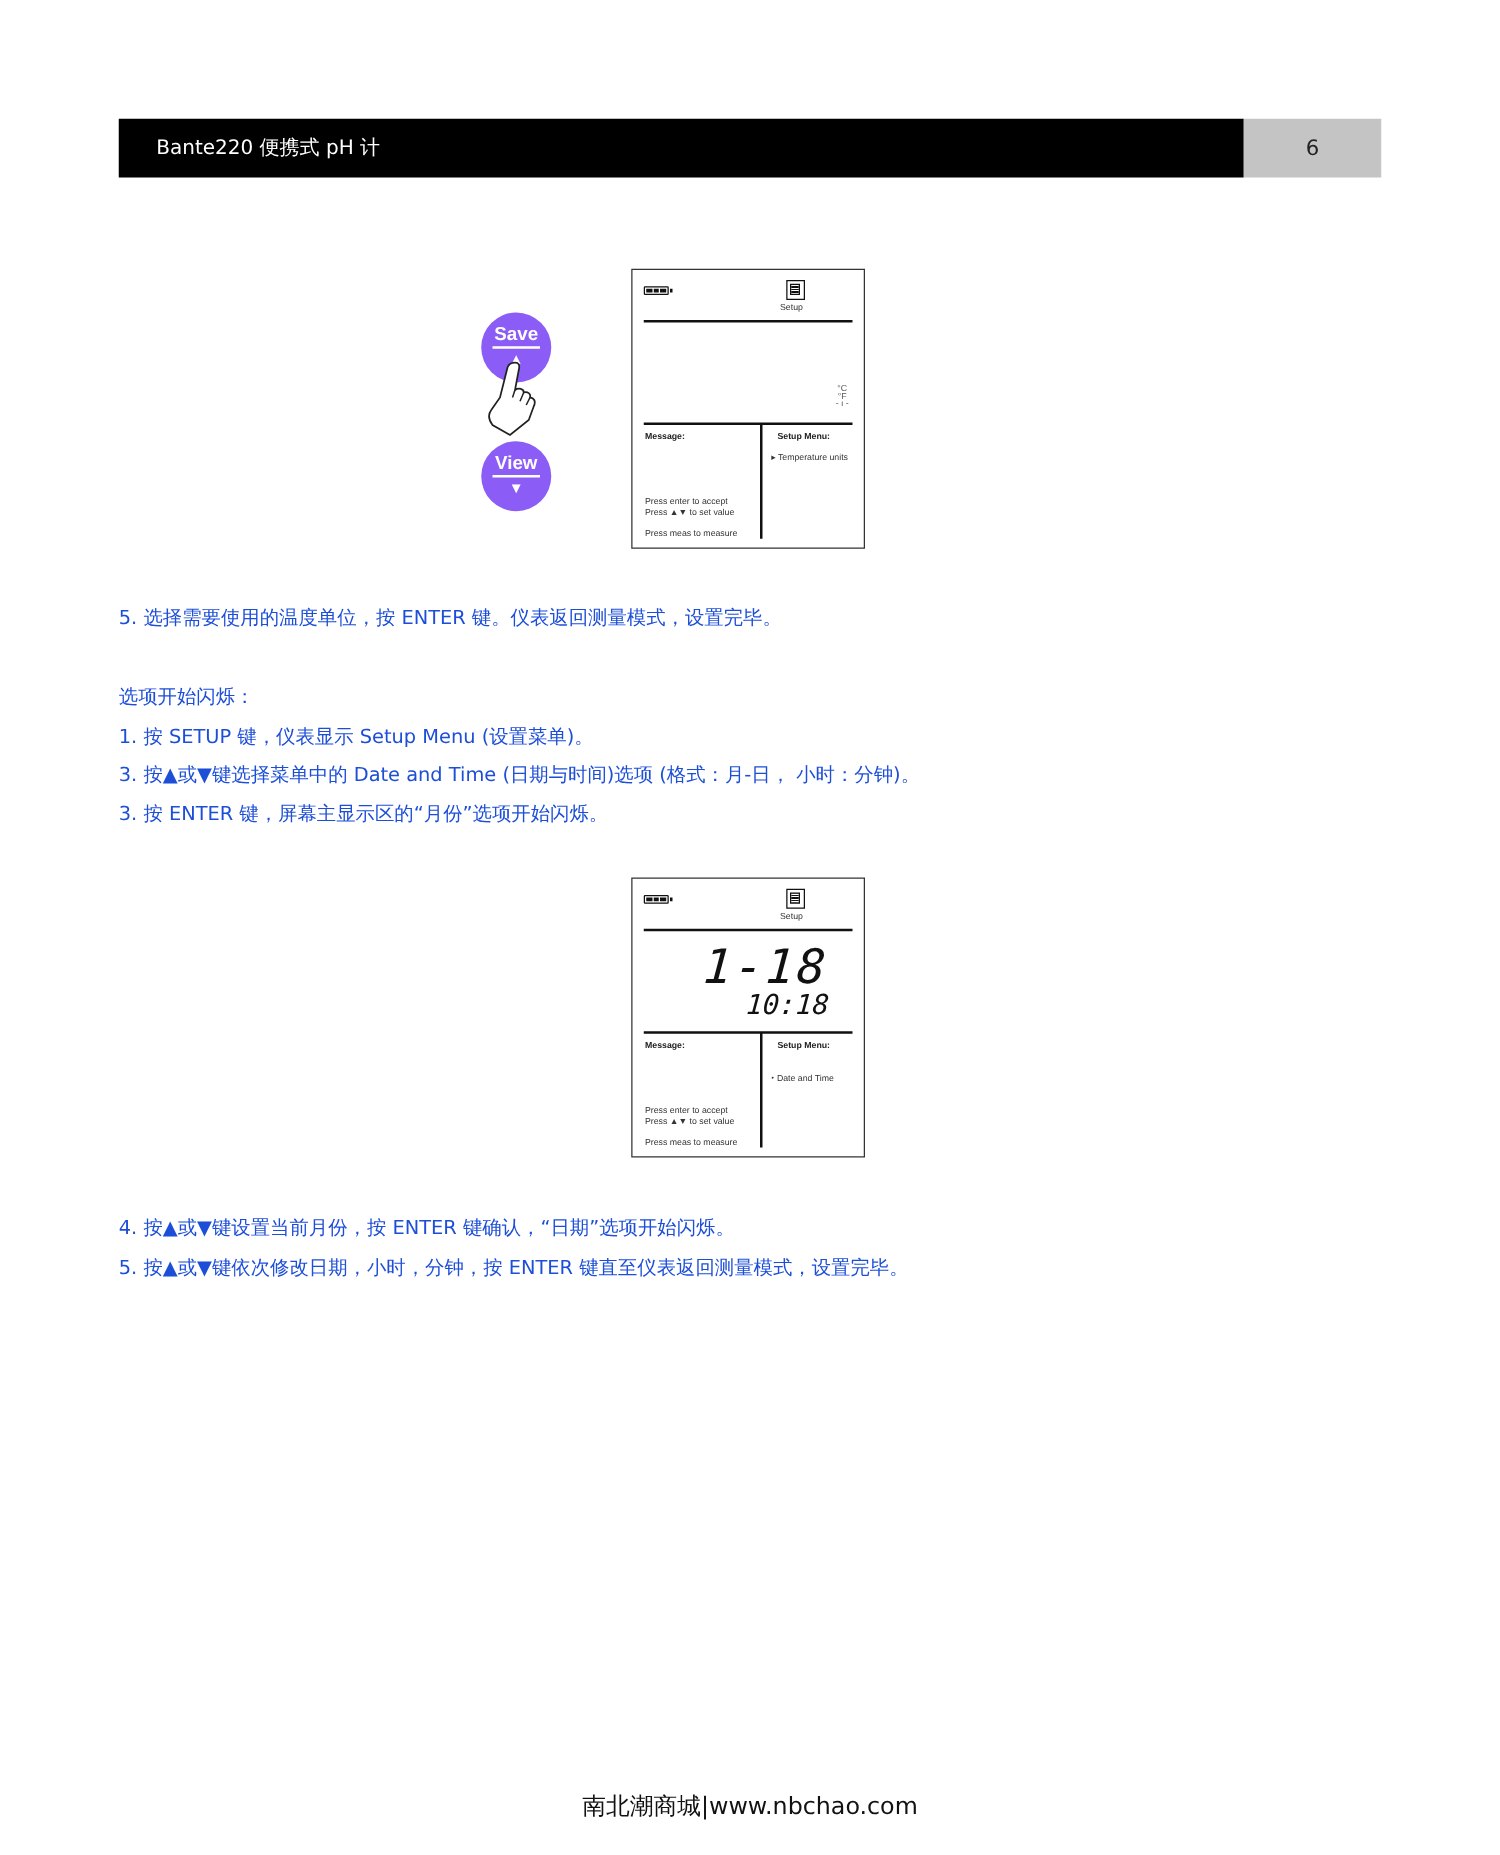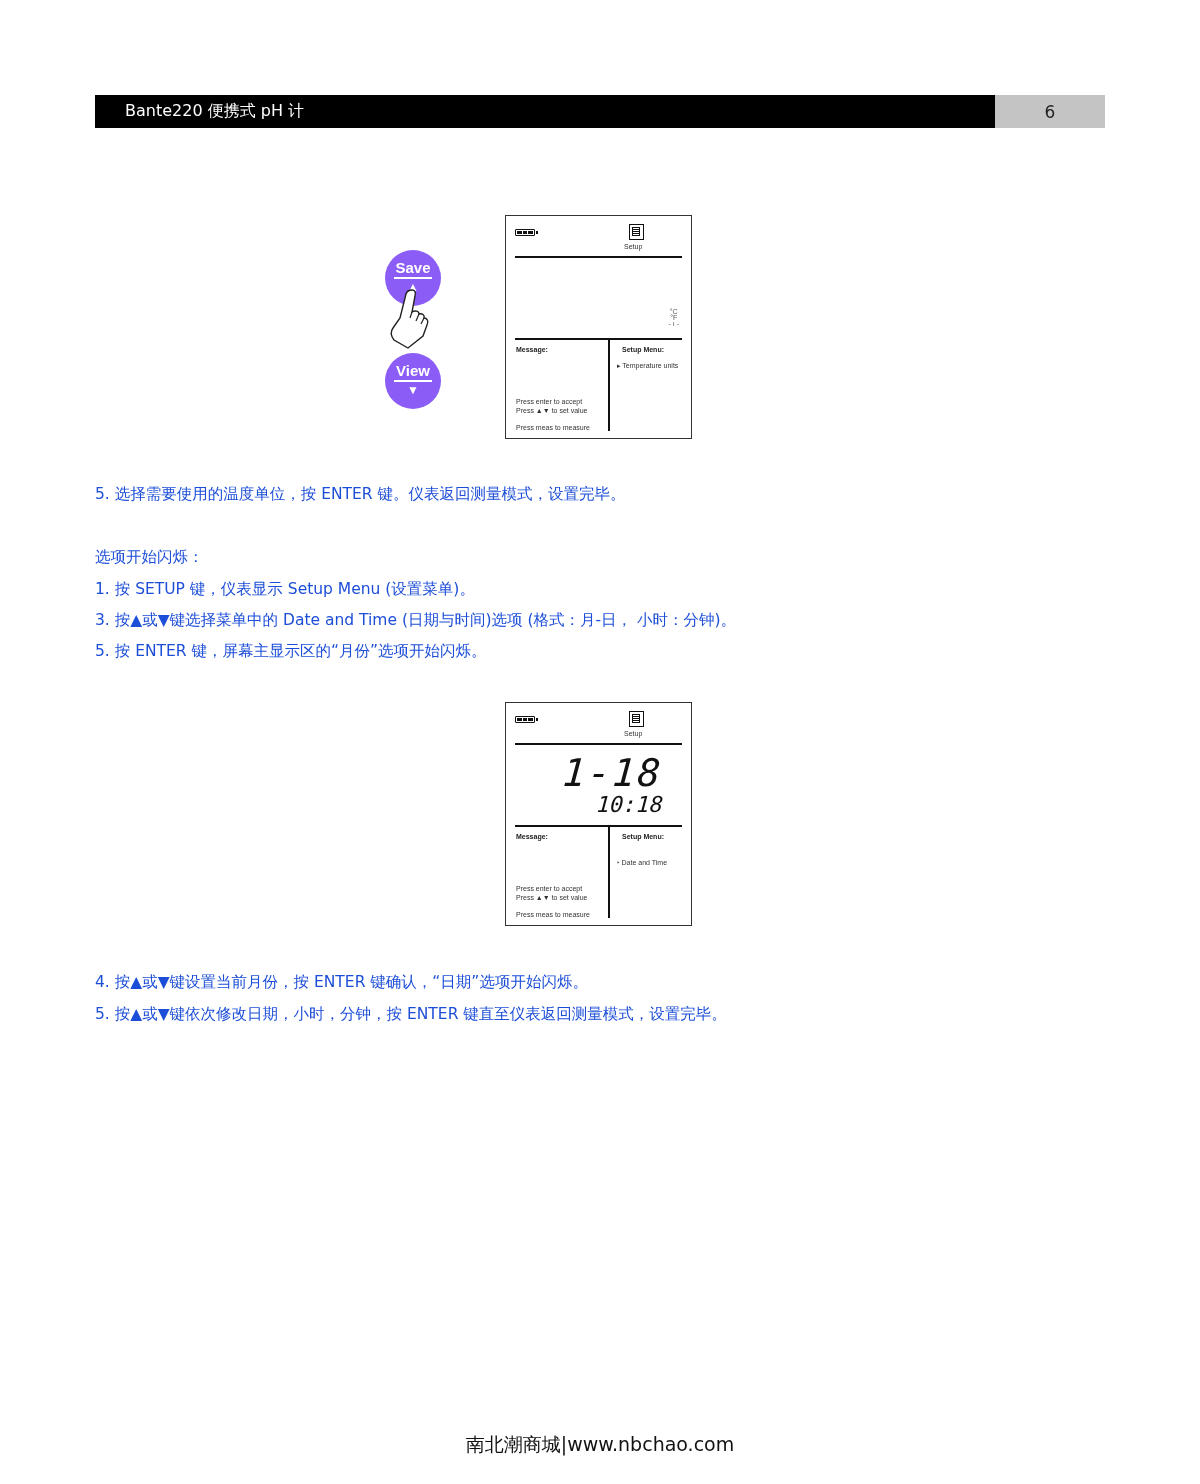--- a/index.html
+++ b/index.html
@@ -1,21 +1,21 @@
 <!DOCTYPE html>
 <html><head>
 <meta charset="utf-8">
 <style>
   html, body { margin: 0; padding: 0; }
   body {
     width: 1200px; height: 1484px; background: #ffffff; position: relative;
     font-family: "DejaVu Sans", sans-serif; color: #1a1a1a; overflow: hidden;
   }
   .header {
-    position: absolute; left: 95px; top: 95px; width: 1010px; height: 33px;
+    position: absolute; left: 95px; top: 95px; width: 1010px; height: 47px;
     display: flex;
   }
   .header-title {
     flex: 0 0 900px; background: #000; color: #fff; font-size: 16px;
     display: flex; align-items: center; padding-left: 30px; box-sizing: border-box;
   }
   .header-page {
     flex: 1; background: #c4c4c4; color: #222; font-size: 17px;
     display: flex; align-items: center; justify-content: center;
   }
@@ -123,21 +123,21 @@
   <div class="hint" style="top:182px;">Press enter to accept</div>
   <div class="hint" style="top:191px;">Press ▲▼ to set value</div>
   <div class="hint" style="top:208px;">Press meas to measure</div>
 </div>
 
 <div class="para" style="top:484px;">5. 选择需要使用的温度单位，按 ENTER 键。仪表返回测量模式，设置完毕。</div>
 
 <div class="para" style="top:547px;">选项开始闪烁：</div>
 <div class="para" style="top:579px;">1. 按 SETUP 键，仪表显示 Setup Menu (设置菜单)。</div>
 <div class="para" style="top:610px;">3. 按▲或▼键选择菜单中的 Date and Time (日期与时间)选项 (格式：月-日， 小时：分钟)。</div>
-<div class="para" style="top:641px;">5. 按 ENTER 键，屏幕主显示区的“月份”选项开始闪烁。</div>
+<div class="para" style="top:641px;">3. 按 ENTER 键，屏幕主显示区的“月份”选项开始闪烁。</div>
 
 <div class="lcd" style="left:505px; top:702px; height:224px;">
   <div class="battery">
       <span></span>
       <span></span>
       <span></span>
     </div>
   <div class="setup-icon"></div>
   <div class="setup-label">Setup</div>
   <div class="rule-top"></div>

